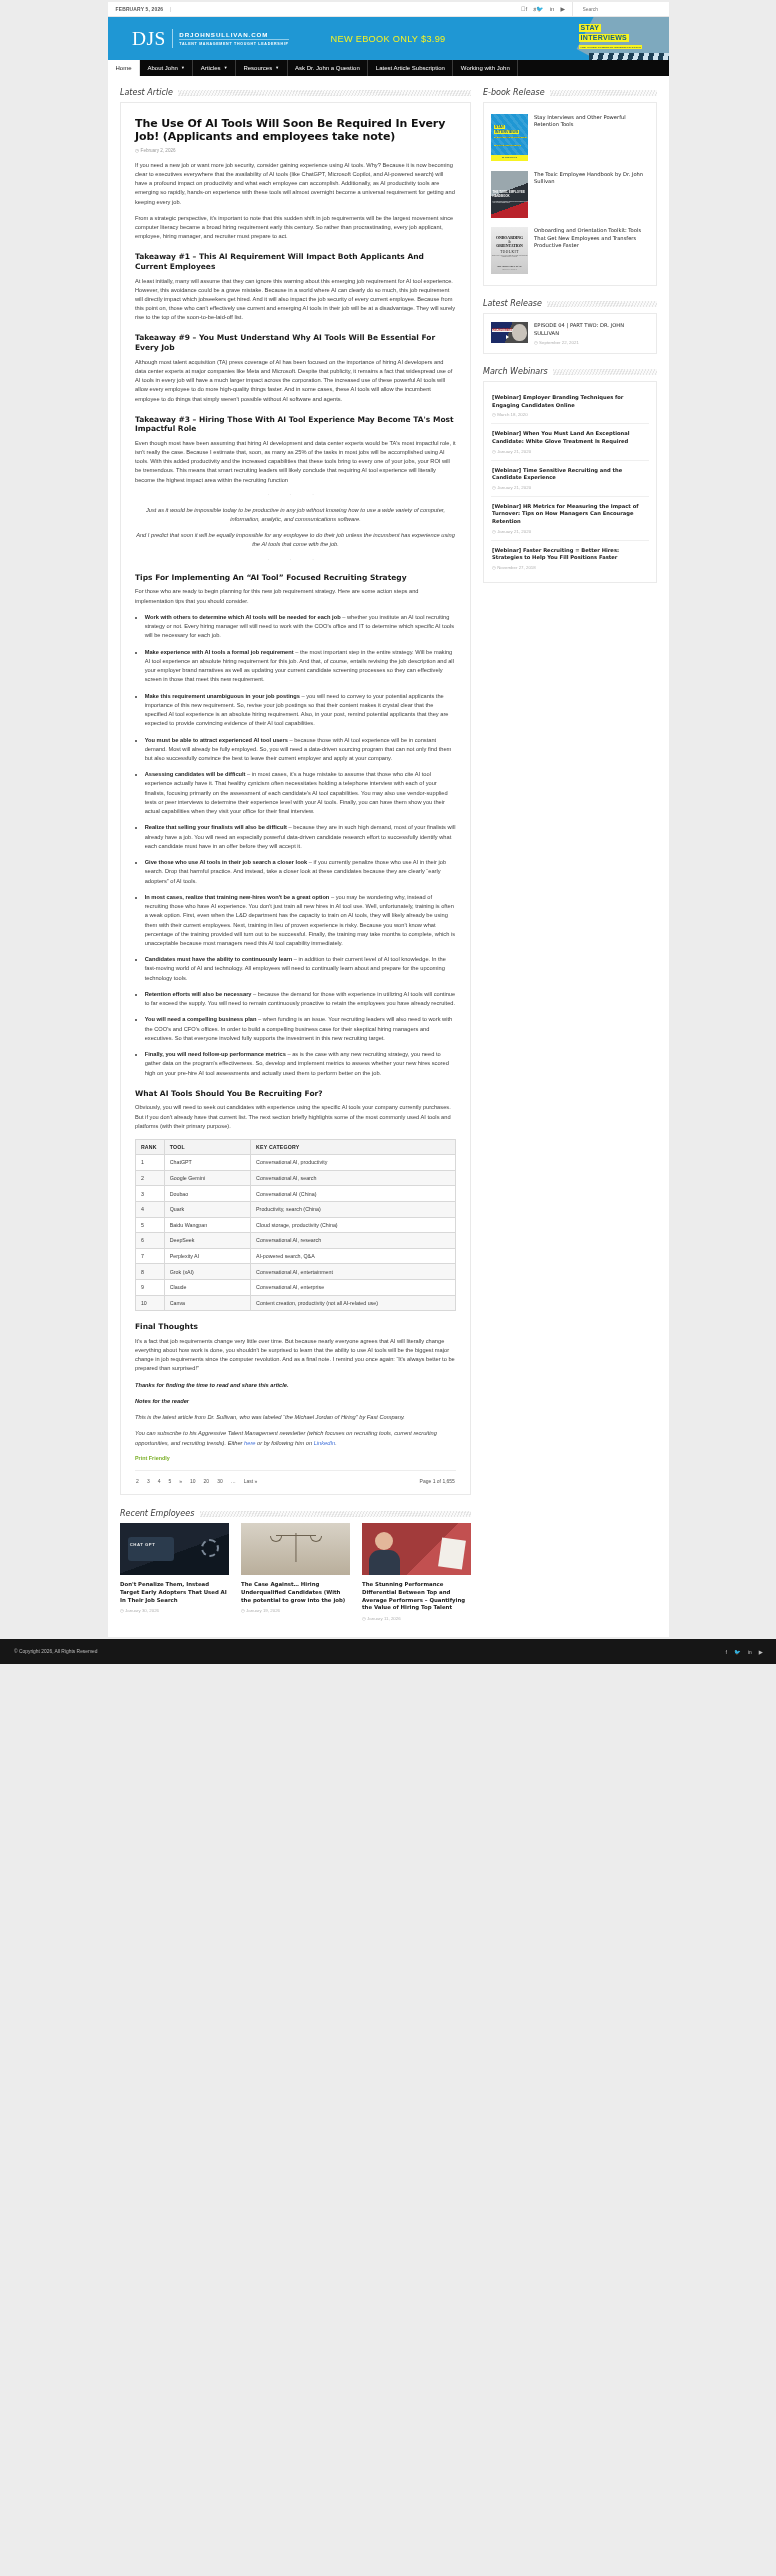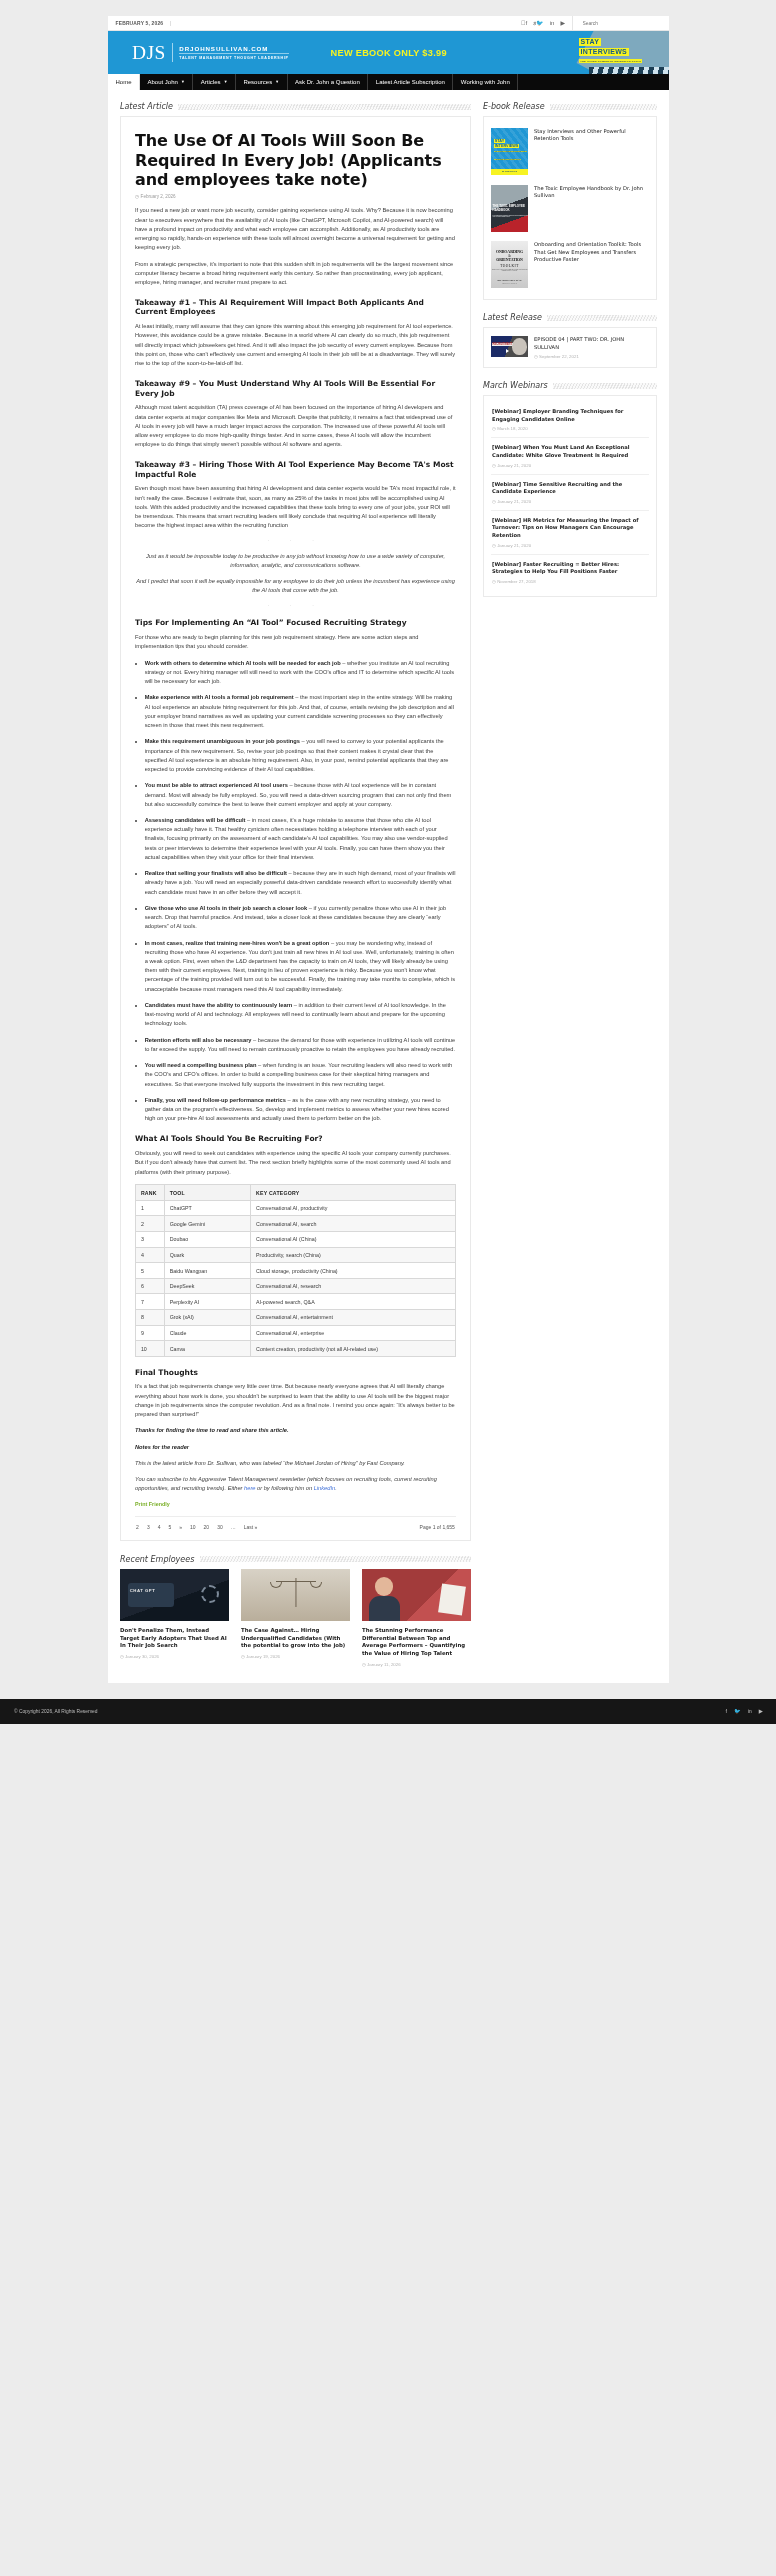--- a/index.html
+++ b/index.html
@@ -5,21 +5,21 @@
   * { box-sizing: border-box; }
   html, body { margin:0; padding:0; }
   body {
     width:777px;
     background:#ececec;
     font-family:"Liberation Sans", sans-serif;
     color:#333;
     -webkit-font-smoothing:antialiased;
   }
   .page { width:777px; margin:0 auto; position:relative; }
-  .shell { width:561px; margin:16px auto; }
+  .shell { width:561px; margin:2px auto; }
 
   
   .topbar {
     background:#fff; height:15px; display:flex; align-items:center;
     border-bottom:0.5px solid #e6e6e6; padding:0 7.5px;
   }
   .topdate {
     font-size:4.9px; font-weight:bold; letter-spacing:0.2px;
     color:#555; text-transform:uppercase; padding-right:6.5px;
     border-right:0.5px solid #e0e0e0;
@@ -44,21 +44,21 @@
     font-size:19.4px; letter-spacing:0.5px; line-height:1;
   }
   .logo .bar { width:0.5px; height:18.3px; background:#9ed4ee; margin:0 6.5px; }
   .logo .names { line-height:1.15; }
   .logo .n1 {
     color:#fff; font-size:6.2px; font-weight:bold; letter-spacing:0.9px;
     padding-bottom:1.1px; border-bottom:0.5px solid #8ecdeb;
   }
   .logo .n2 { color:#fff; font-size:3.6px; font-weight:bold; letter-spacing:0.7px; padding-top:1.6px; }
   .promo {
-    color:#f7f322; font-size:9.2px; font-weight:bold; letter-spacing:0.3px;
+    color:#f7f322; font-size:9.2px; font-weight:normal; letter-spacing:0.3px;
     margin-left:42px;
   }
   .bookart {
     position:absolute; right:0; top:0; height:43px; width:102px;
     background:#1f97d4; overflow:hidden;
   }
   .bookart .slant {
     position:absolute; right:-16px; top:-14px; width:97px; height:73px;
     background:#7ea9be; transform:rotate(28deg);
   }
@@ -102,21 +102,21 @@
   }
   .sectitle .hatch {
     flex:1; height:6px;
     background:repeating-linear-gradient(115deg,#e4e4e4 0 1.1px,#fafafa 1.1px 2.7px);
   }
 
   .card { border:0.5px solid #e9e9e9; background:#fff; padding:12px 14px 8.6px 14px; }
 
   h1.arttitle {
     font-family:"DejaVu Sans", sans-serif;
-    font-size:16px; line-height:1.22; font-weight:bold; color:#111;
+    font-size:11px; line-height:1.22; font-weight:bold; color:#111;
     margin:2.2px 0 4.3px 0; letter-spacing:-0.1px;
   }
   .meta { font-size:4.6px; color:#9a9a9a; margin-bottom:7.5px; }
   .meta .clk { margin-right:1.6px; }
 
   .art p { font-size:5.7px; line-height:1.62; color:#3c3c3c; margin:0 0 7px 0; }
   .art h3 {
     font-family:"DejaVu Sans", sans-serif;
     font-size:7.5px; line-height:1.25; color:#1c1c1c; font-weight:bold;
     margin:10.8px 0 5.4px 0;

